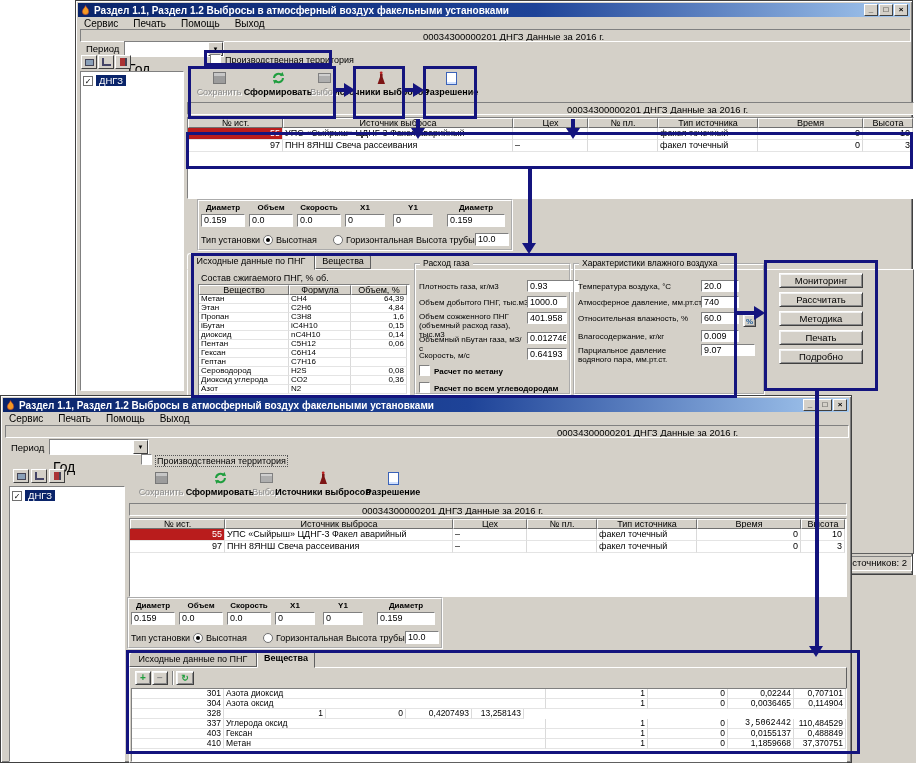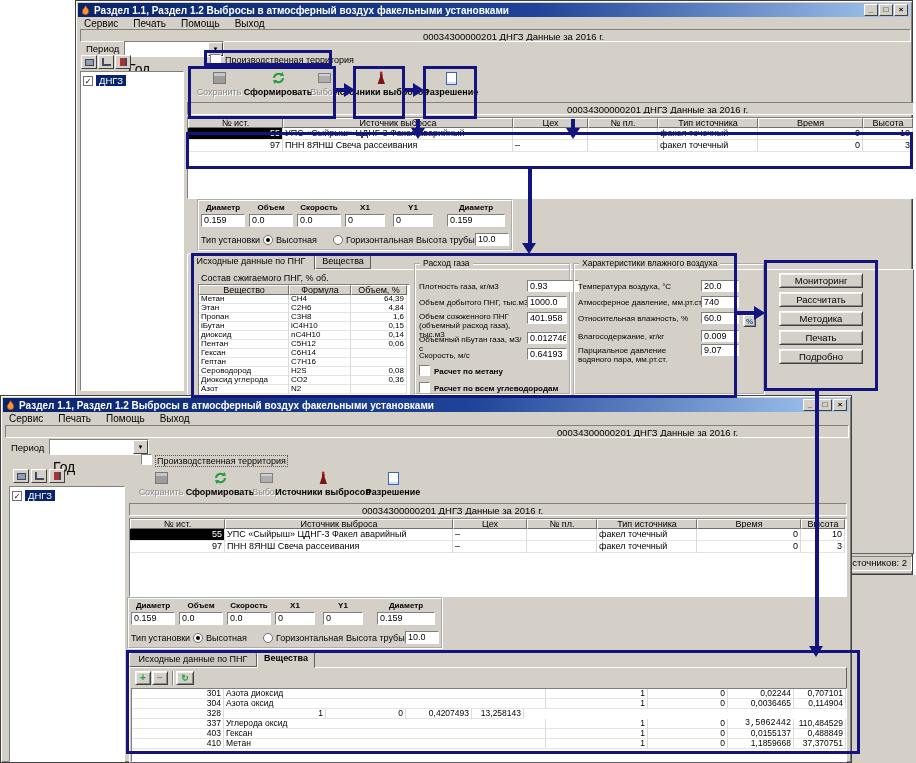--- a/index.html
+++ b/index.html
@@ -27,21 +27,21 @@
 .folder{width:13px;height:10px;background:#aeaeae;border:1px solid #808080;box-shadow:inset 0 2px 0 #cfcfcf}
 .docic{width:11px;height:13px;background:#fff;border:1px solid #3a62b8;box-shadow:inset 0 -2px 0 #cfe0ff}
 .tblbox{position:absolute;background:#fff;border:1px solid;border-color:#808080 #fff #fff #808080;overflow:hidden}
 .thead{display:flex}
 .th{flex:none;background:#d4d0c8;border:1px solid;border-color:#fff #707070 #707070 #fff;font-size:9px;text-align:center;overflow:hidden;display:flex;align-items:center;justify-content:center;line-height:8px;padding:0 1px}
 .tr{display:flex}
 .td{flex:none;font-size:9px;padding:0 2px;white-space:nowrap;overflow:hidden;border-right:1px solid #dadada;border-bottom:1px solid #e4e4e4}
 .rh12 .tr{height:12px}.rh12 .td{line-height:11px}
 .rh10 .tr{height:10px}.rh10 .td{line-height:9px;font-size:8.5px}
 .rh9 .tr{height:9px}.rh9 .td{line-height:8px;font-size:8px}
-.selfirst .tr:nth-child(1) .td:nth-child(1){background:#000000;color:#fff}
+.selfirst .tr:nth-child(1) .td:nth-child(1){background:#b91c1c;color:#fff}
 .grp{position:absolute;border:2px groove #fff}
 .cap{position:absolute;font-size:8.5px;background:#d4d0c8;padding:0 3px;white-space:nowrap}
 .glbl{position:absolute;font-size:8px;line-height:9px}
 .tab{position:absolute;background:#d4d0c8;border:1px solid;border-color:#fff #606060 #d4d0c8 #fff;border-radius:3px 3px 0 0;font-size:9px;text-align:center;line-height:15px;white-space:nowrap;z-index:3}
 .tab.off{border-bottom-color:#606060;z-index:2;line-height:13px;background:#ccc8c0}
 .panel{position:absolute;background:#d4d0c8;border:1px solid;border-color:#fff #606060 #606060 #fff}
 .btn{position:absolute;background:#d4d0c8;border:1px solid;border-color:#fff #404040 #404040 #fff;box-shadow:inset 1px 1px 0 #f2f2f2,inset -1px -1px 0 #8a8a8a;font-size:9.5px;text-align:center}
 .radio{width:10px;height:10px;border-radius:50%;background:#fff;border:1px solid #707070;display:inline-block;position:absolute}
 .radio.on::after{content:"";position:absolute;left:2px;top:2px;width:4px;height:4px;border-radius:50%;background:#000}
 .cbx{position:absolute;width:11px;height:11px;background:#fff;border:1px solid;border-color:#808080 #fff #fff #808080}
@@ -297,21 +297,21 @@
     <span class="glbl" style="left:502px;top:281px;white-space:nowrap">Температура воздуха, °С</span>
     <span class="fld num" style="left:625px;top:279px;width:38px;height:12px">20.0</span>
     <span class="glbl" style="left:502px;top:297px;white-space:nowrap">Атмосферное давление, мм.рт.ст.</span>
     <span class="fld num" style="left:625px;top:295px;width:38px;height:12px">740</span>
     <span class="glbl" style="left:502px;top:313px;white-space:nowrap">Относительная влажность, %</span>
     <span class="fld num" style="left:625px;top:311px;width:38px;height:12px">60.0</span>
     <span class="btn" style="left:667px;top:313px;width:13px;height:13px;line-height:11px"><span class="miniico" style="color:#1f5e9e;font-size:8px">%</span></span>
     <span class="glbl" style="left:502px;top:331px;white-space:nowrap">Влагосодержание, кг/кг</span>
     <span class="fld num" style="left:625px;top:329px;width:38px;height:12px">0.009</span>
     <span class="glbl" style="left:502px;top:345px;width:120px">Парциальное давление водяного пара, мм.рт.ст.</span>
-    <span class="fld num" style="left:625px;top:343px;width:38px;height:12px">9.07</span>
+    <span class="fld num" style="left:625px;top:343px;width:54px;height:12px">9.07</span>
 
     <span class="btn" style="left:703px;top:272px;width:84px;height:15px;line-height:13px">Мониторинг</span>
     <span class="btn" style="left:703px;top:291px;width:84px;height:15px;line-height:13px">Рассчитать</span>
     <span class="btn" style="left:703px;top:310px;width:84px;height:15px;line-height:13px">Методика</span>
     <span class="btn" style="left:703px;top:329px;width:84px;height:15px;line-height:13px">Печать</span>
     <span class="btn" style="left:703px;top:348px;width:84px;height:15px;line-height:13px">Подробно</span>
 
     <div class="band" style="left:4px;top:555px;width:630px;height:15px"></div>
     <div class="band" style="left:636px;top:555px;width:200px;height:15px;text-align:right;padding-right:4px">Источников: 2</div>
   </div>

